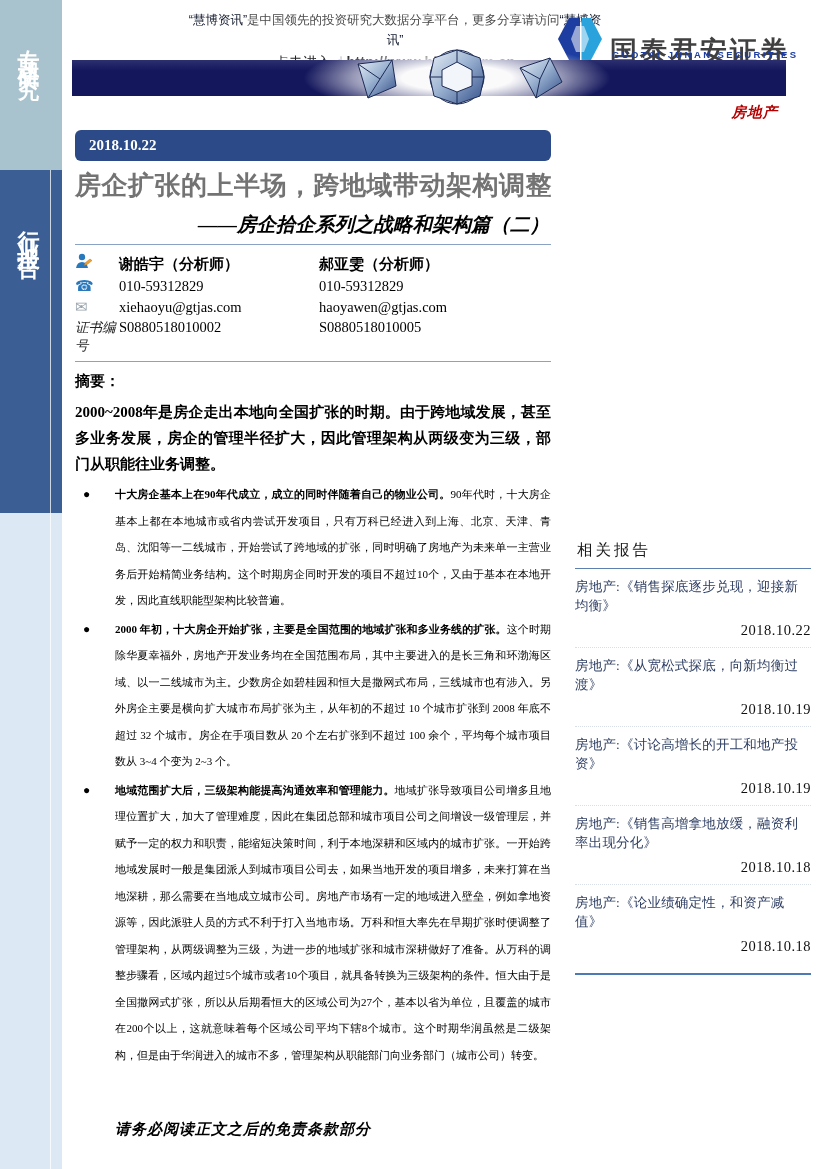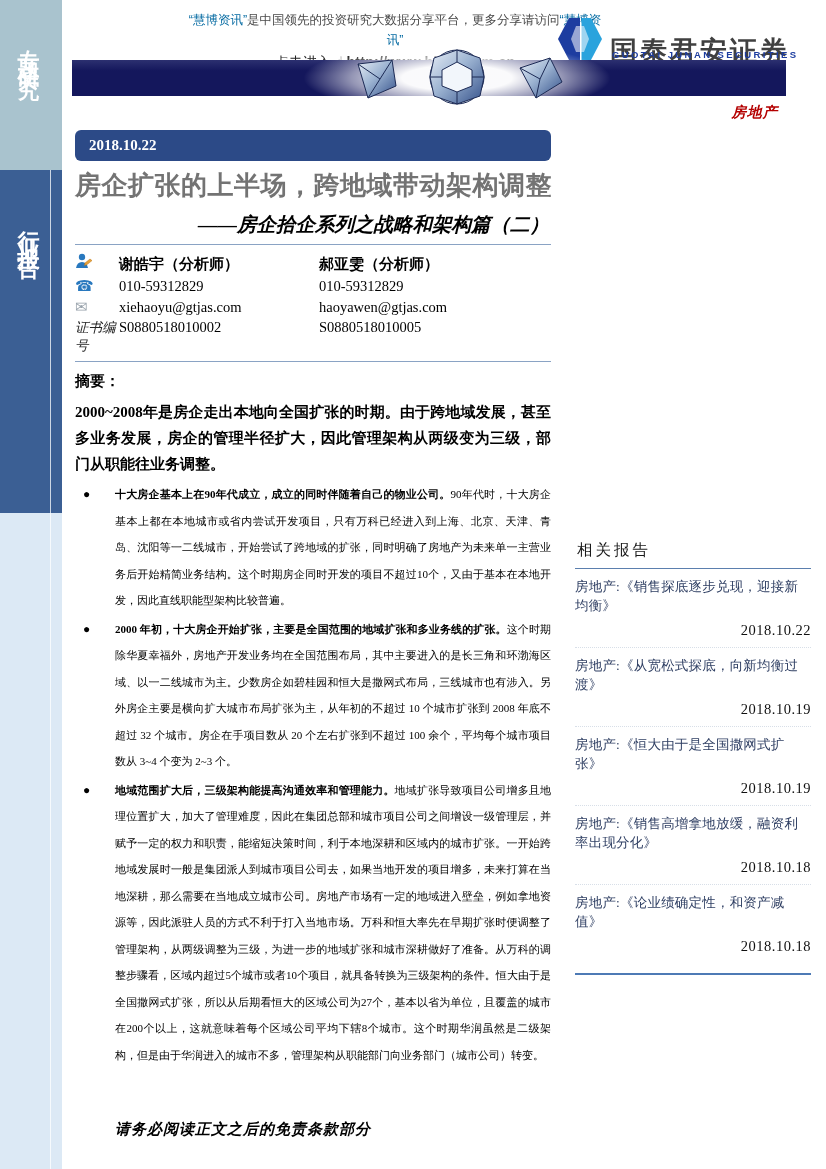--- a/index.html
+++ b/index.html
@@ -11,21 +11,21 @@
   .side-top{top:0;height:170px;background:#a9c3ce;}
   .side-mid{top:170px;height:343px;background:#3b5f94;}
   .side-bot{top:513px;height:656px;background:#dce9f5;}
   .side-mid::after,.side-bot::after{content:"";position:absolute;right:11px;top:0;bottom:0;width:1px;background:rgba(255,255,255,.75);}
   .vtext{writing-mode:vertical-rl;color:#fff;font-weight:bold;font-size:22px;letter-spacing:9px;font-family:"Liberation Serif",serif;position:absolute;left:50%;transform:translateX(-58%);}
   .side-top .vtext{top:32px;}
   .side-mid .vtext{top:42px;}
 
   
   .promo{position:absolute;left:185px;top:10px;width:420px;text-align:center;font-family:"Liberation Sans","DejaVu Sans",sans-serif;font-size:12.5px;color:#4a4a4a;line-height:20px;}
-  .promo .red{color:#0369a1;}
+  .promo .red{color:#0f172a;}
   .promo-link{font-size:14px;color:#222;margin-top:2px;}
   .hand-icon{display:inline-block;color:#777;font-size:16px;transform:translateY(1px);margin:0 3px;}
   .promo-url{color:#111;text-decoration:none;font-weight:bold;letter-spacing:.3px;}
 
   .brand{position:absolute;left:558px;top:16px;width:250px;}
   .brand-icon{position:absolute;left:0;top:2px;width:44px;height:42px;}
   .brand-cn{position:absolute;left:52px;top:17px;font-size:27px;font-weight:bold;color:#404040;letter-spacing:3px;white-space:nowrap;font-family:"Liberation Serif",serif;}
   .brand-en{position:absolute;left:54px;top:33px;font-size:9.5px;color:#1d3da0;letter-spacing:2.4px;font-family:"Liberation Sans",sans-serif;font-weight:bold;white-space:nowrap;text-align:right;}
 
   
@@ -185,21 +185,21 @@
 
     <div class="rel-item">
       <div class="rel-title">房地产:《销售探底逐步兑现，迎接新均衡》</div>
       <div class="rel-date">2018.10.22</div>
     </div>
     <div class="rel-item">
       <div class="rel-title">房地产:《从宽松式探底，向新均衡过渡》</div>
       <div class="rel-date">2018.10.19</div>
     </div>
     <div class="rel-item">
-      <div class="rel-title">房地产:《恒大由于是全国撒网式扩张》</div>
+      <div class="rel-title">房地产:《讨论高增长的开工和地产投资》</div>
       <div class="rel-date">2018.10.19</div>
     </div>
     <div class="rel-item">
       <div class="rel-title">房地产:《销售高增拿地放缓，融资利率出现分化》</div>
       <div class="rel-date">2018.10.18</div>
     </div>
     <div class="rel-item" style="border-bottom:none;">
       <div class="rel-title">房地产:《论业绩确定性，和资产减值》</div>
       <div class="rel-date">2018.10.18</div>
     </div>

